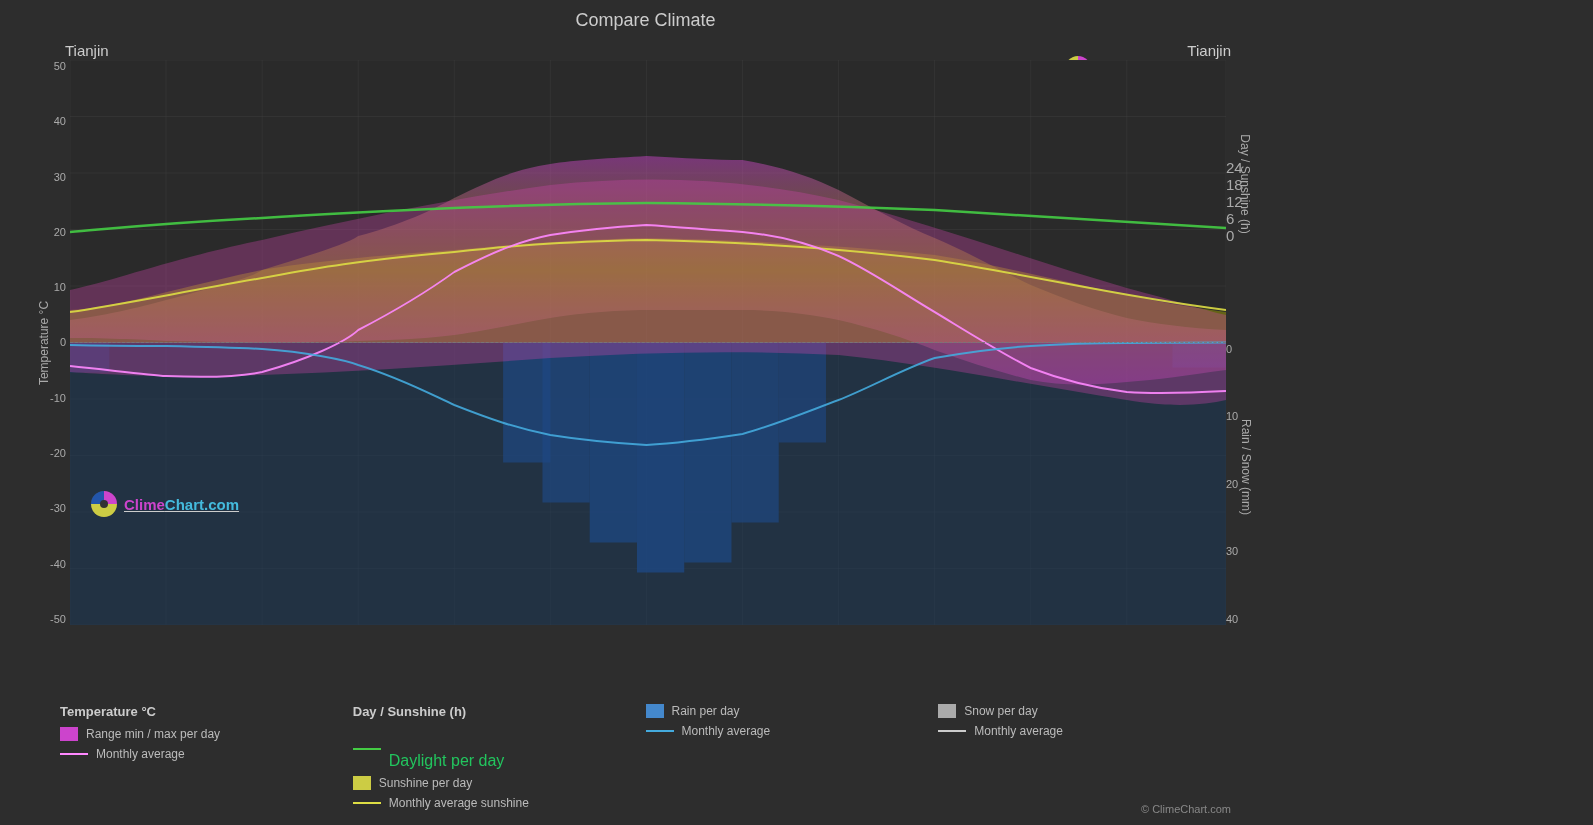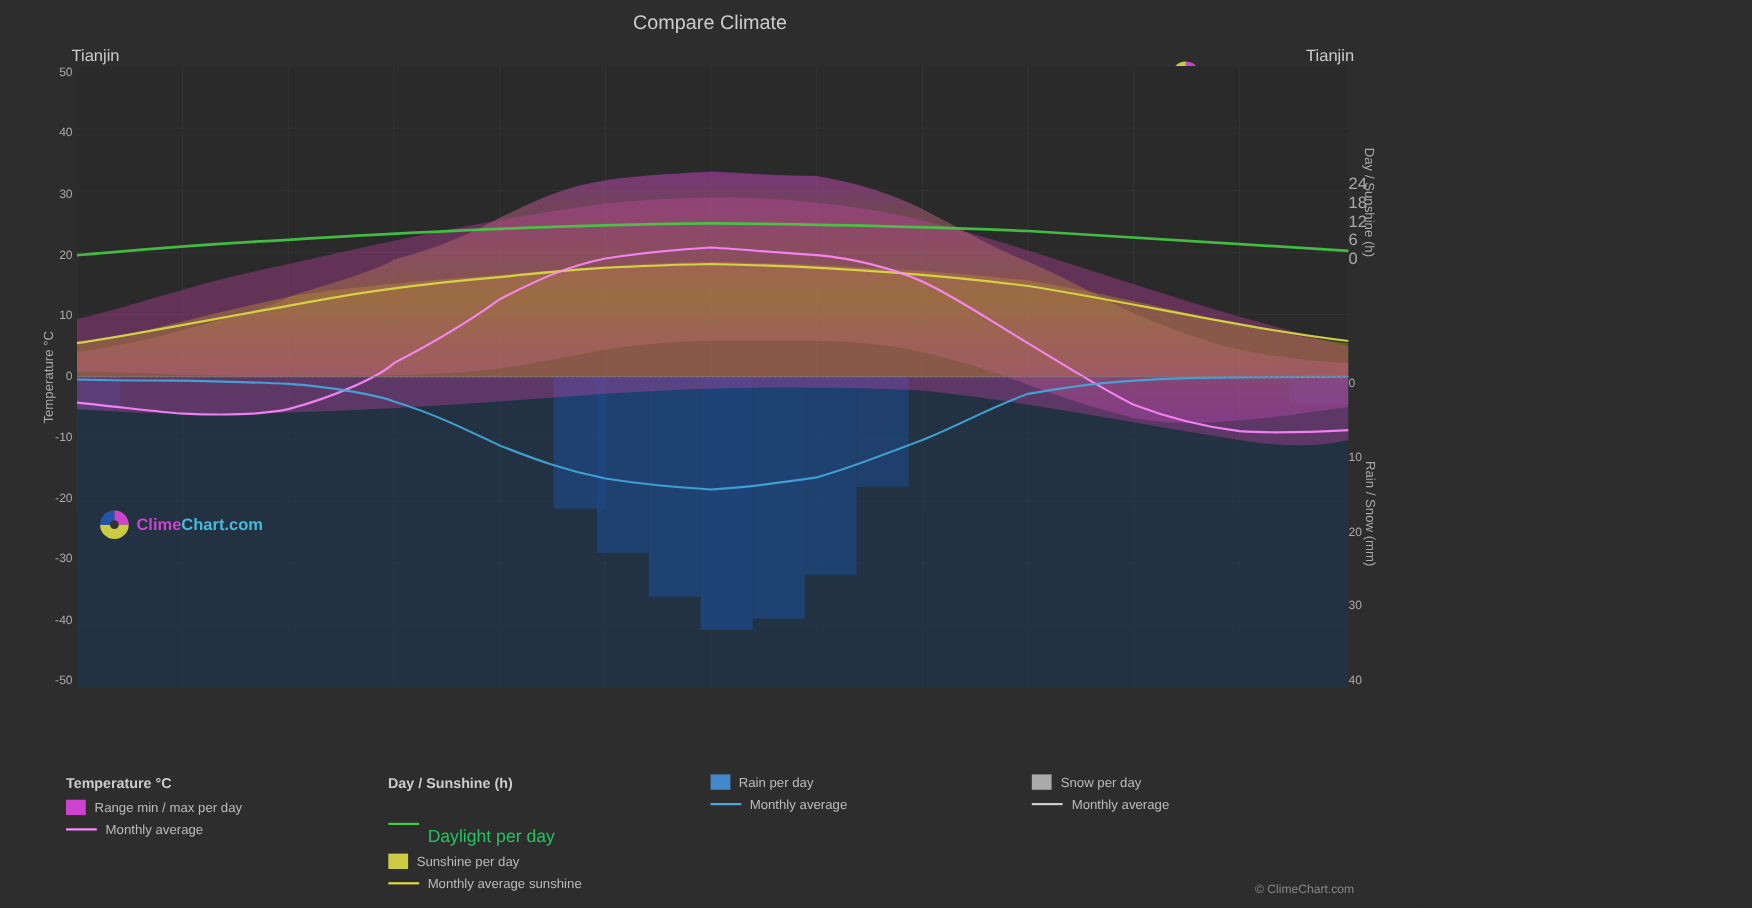--- a/index.html
+++ b/index.html
@@ -217,21 +217,21 @@
       <path d="M0,306 C50,310 100,315 122,316 C180,318 220,316 244,312 C300,300 350,282 366,270 C420,248 460,228 488,212 C530,195 565,182 610,175 C650,170 690,167 732,165 C775,167 812,170 854,172 C895,175 935,182 976,196 C1015,210 1055,232 1098,252 C1140,272 1180,292 1220,308 C1260,320 1300,328 1342,332 C1380,334 1420,333 1468,331" fill="none" stroke="#ff88ff" stroke-width="2" opacity="0.9"></path>
 
       <path d="M0,285 C50,286 100,286 122,286 C180,287 220,288 244,289 C300,292 350,300 366,305 C420,318 460,335 488,345 C530,358 565,368 610,375 C650,380 690,383 732,385 C775,383 812,379 854,374 C895,365 935,352 976,340 C1015,328 1055,310 1098,298 C1140,292 1180,288 1220,286 C1260,284 1300,283 1342,283 C1380,282.5 1420,282.5 1468,282.5" fill="none" stroke="#44aadd" stroke-width="2" opacity="0.9"></path>
 
       <line x1="0" y1="282.5" x2="1468" y2="282.5" stroke="#777" stroke-width="1" stroke-dasharray="4,2"></line>
 
     </svg>
 
   </div>
 
-  <div style="position:absolute; top:463px; left:90px; display:flex; align-items:center; gap:6px;">
+  <div style="position:absolute; top:490px; left:90px; display:flex; align-items:center; gap:6px;text-decoration:underline;">
     <svg width="28" height="28" viewBox="0 0 28 28">
       <circle cx="14" cy="14" r="13" fill="#444"></circle>
       <path d="M14 1 A13 13 0 0 1 27 14 L14 14 Z" fill="#cc44cc"></path>
       <path d="M14 14 L27 14 A13 13 0 0 1 1 14 Z" fill="#cccc44"></path>
       <path d="M14 1 A13 13 0 0 0 1 14 L14 14 Z" fill="#2255aa"></path>
       <circle cx="14" cy="14" r="4" fill="#333"></circle>
     </svg>
     <div style="font-size:15px; font-weight:bold;">
       <span style="color:#cc44cc;">Clime</span><span style="color:#44bbdd;">Chart.com</span>
     </div>

